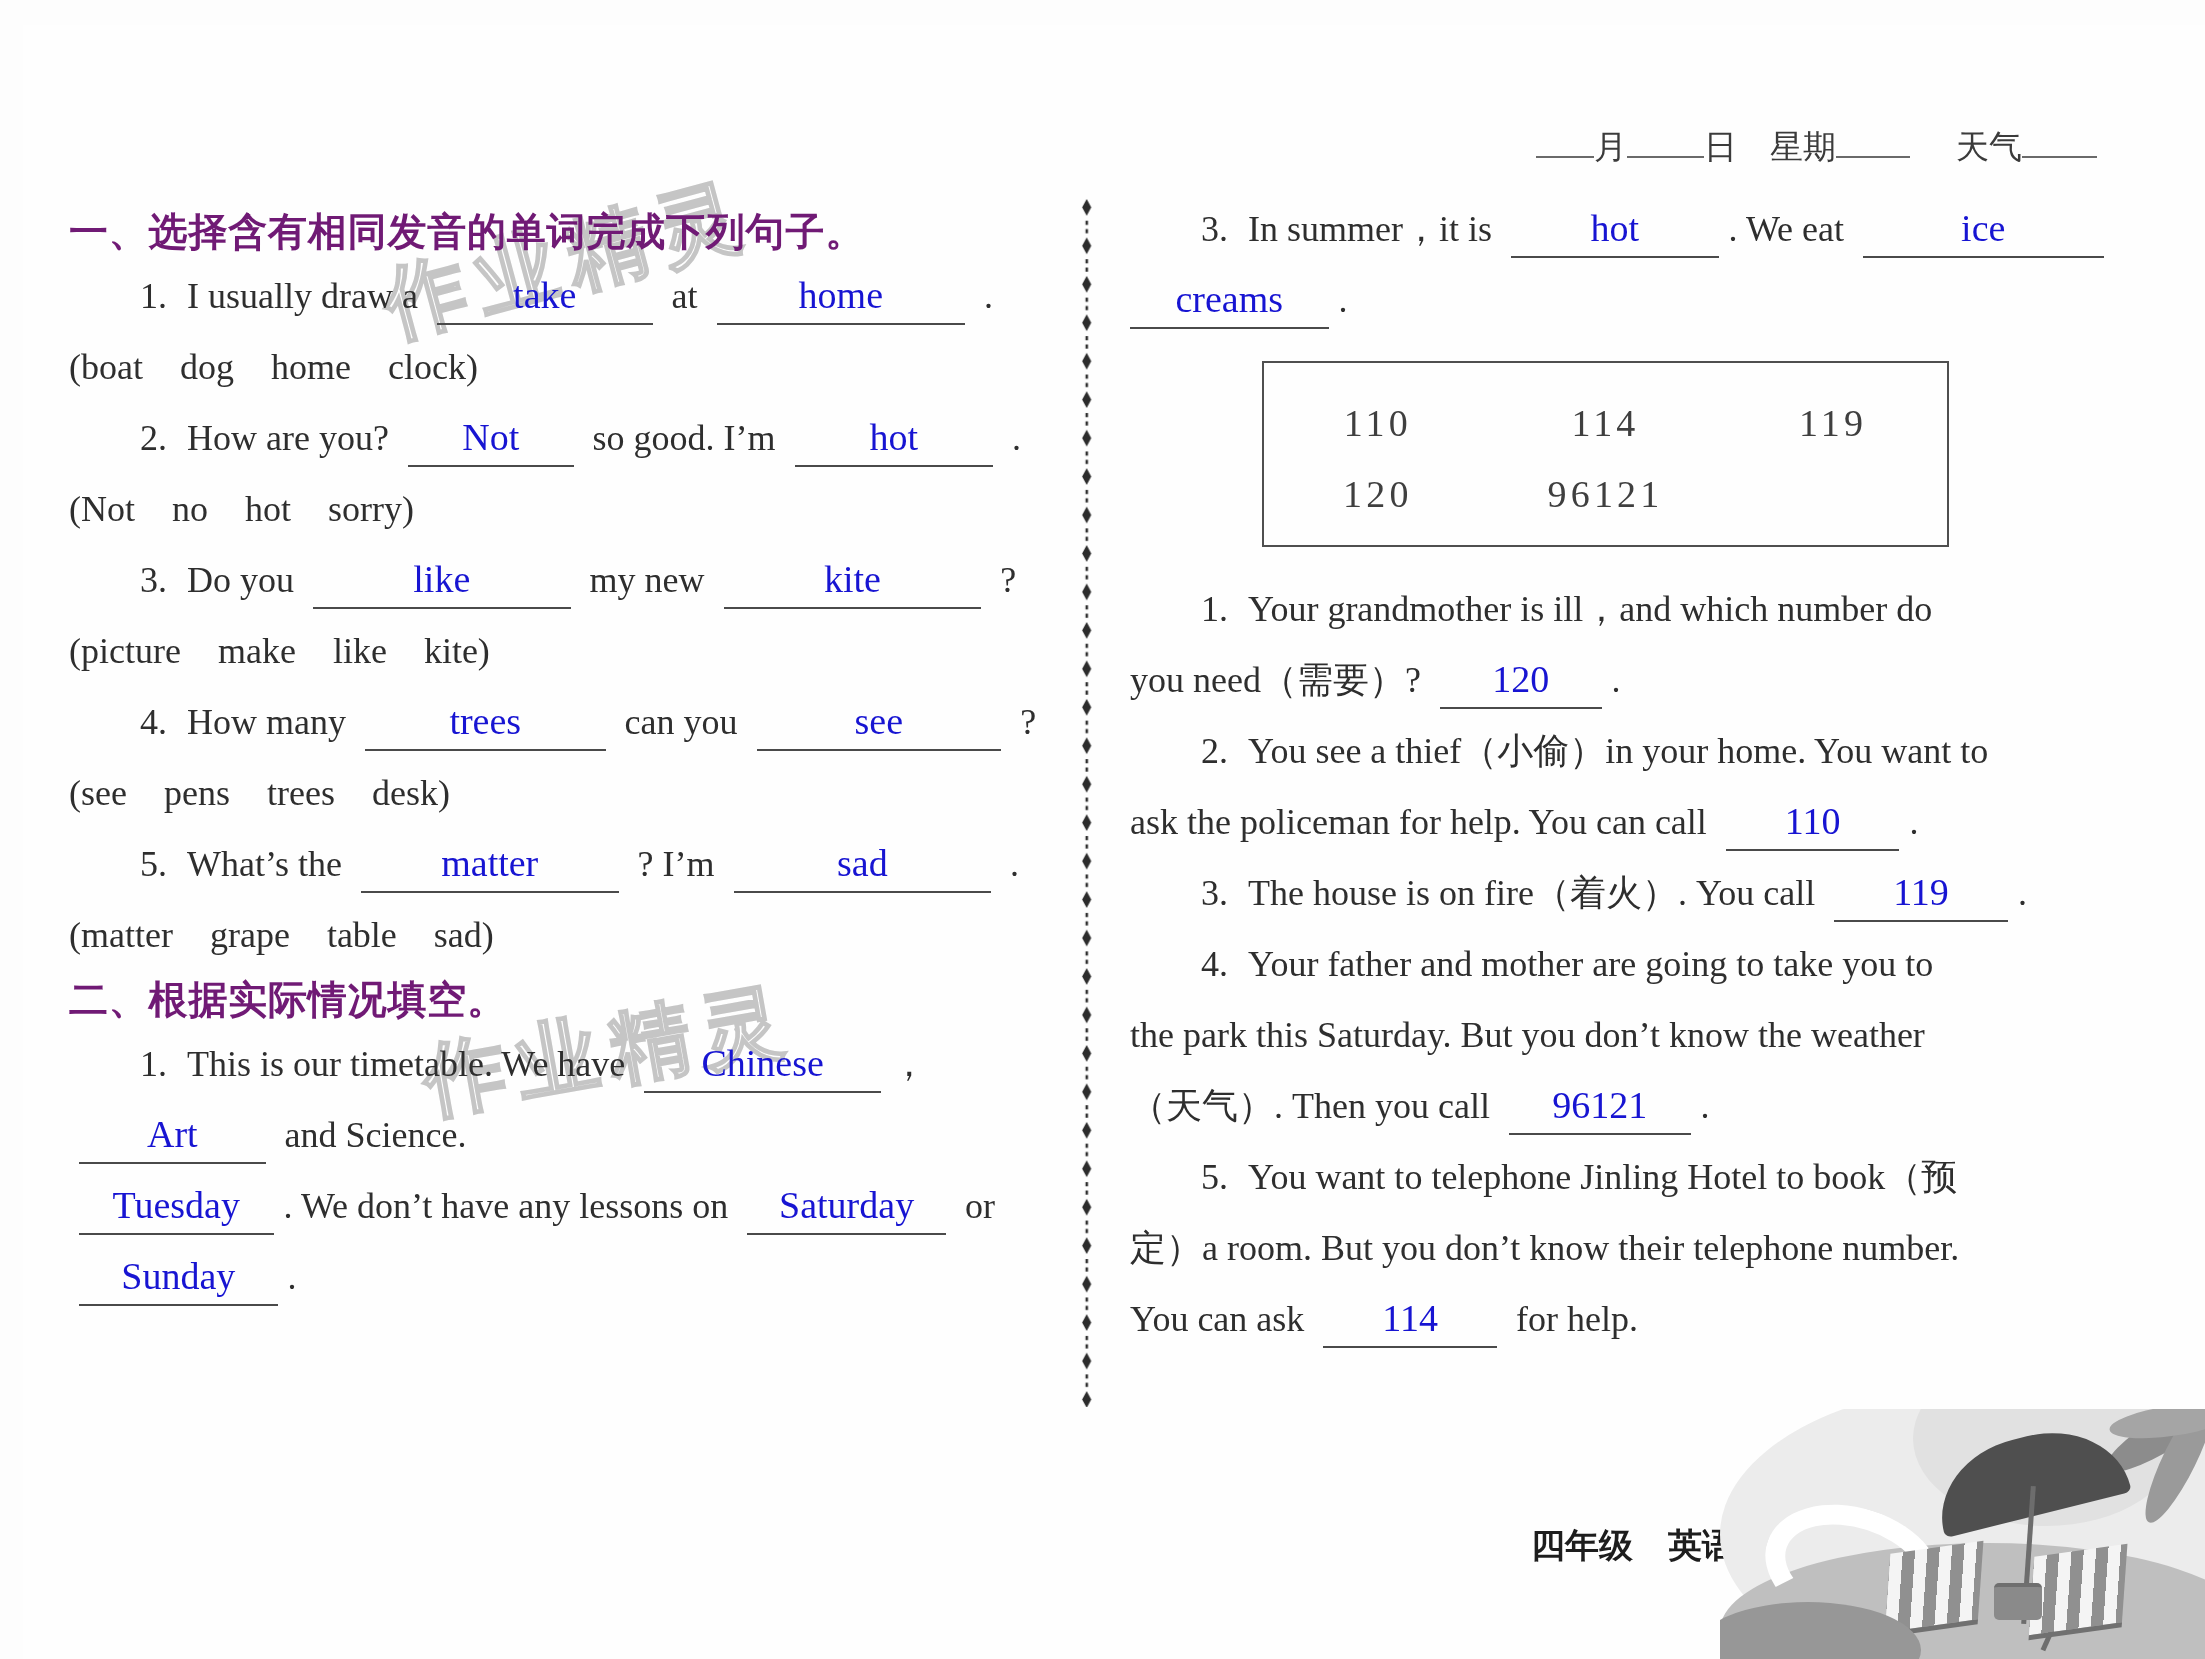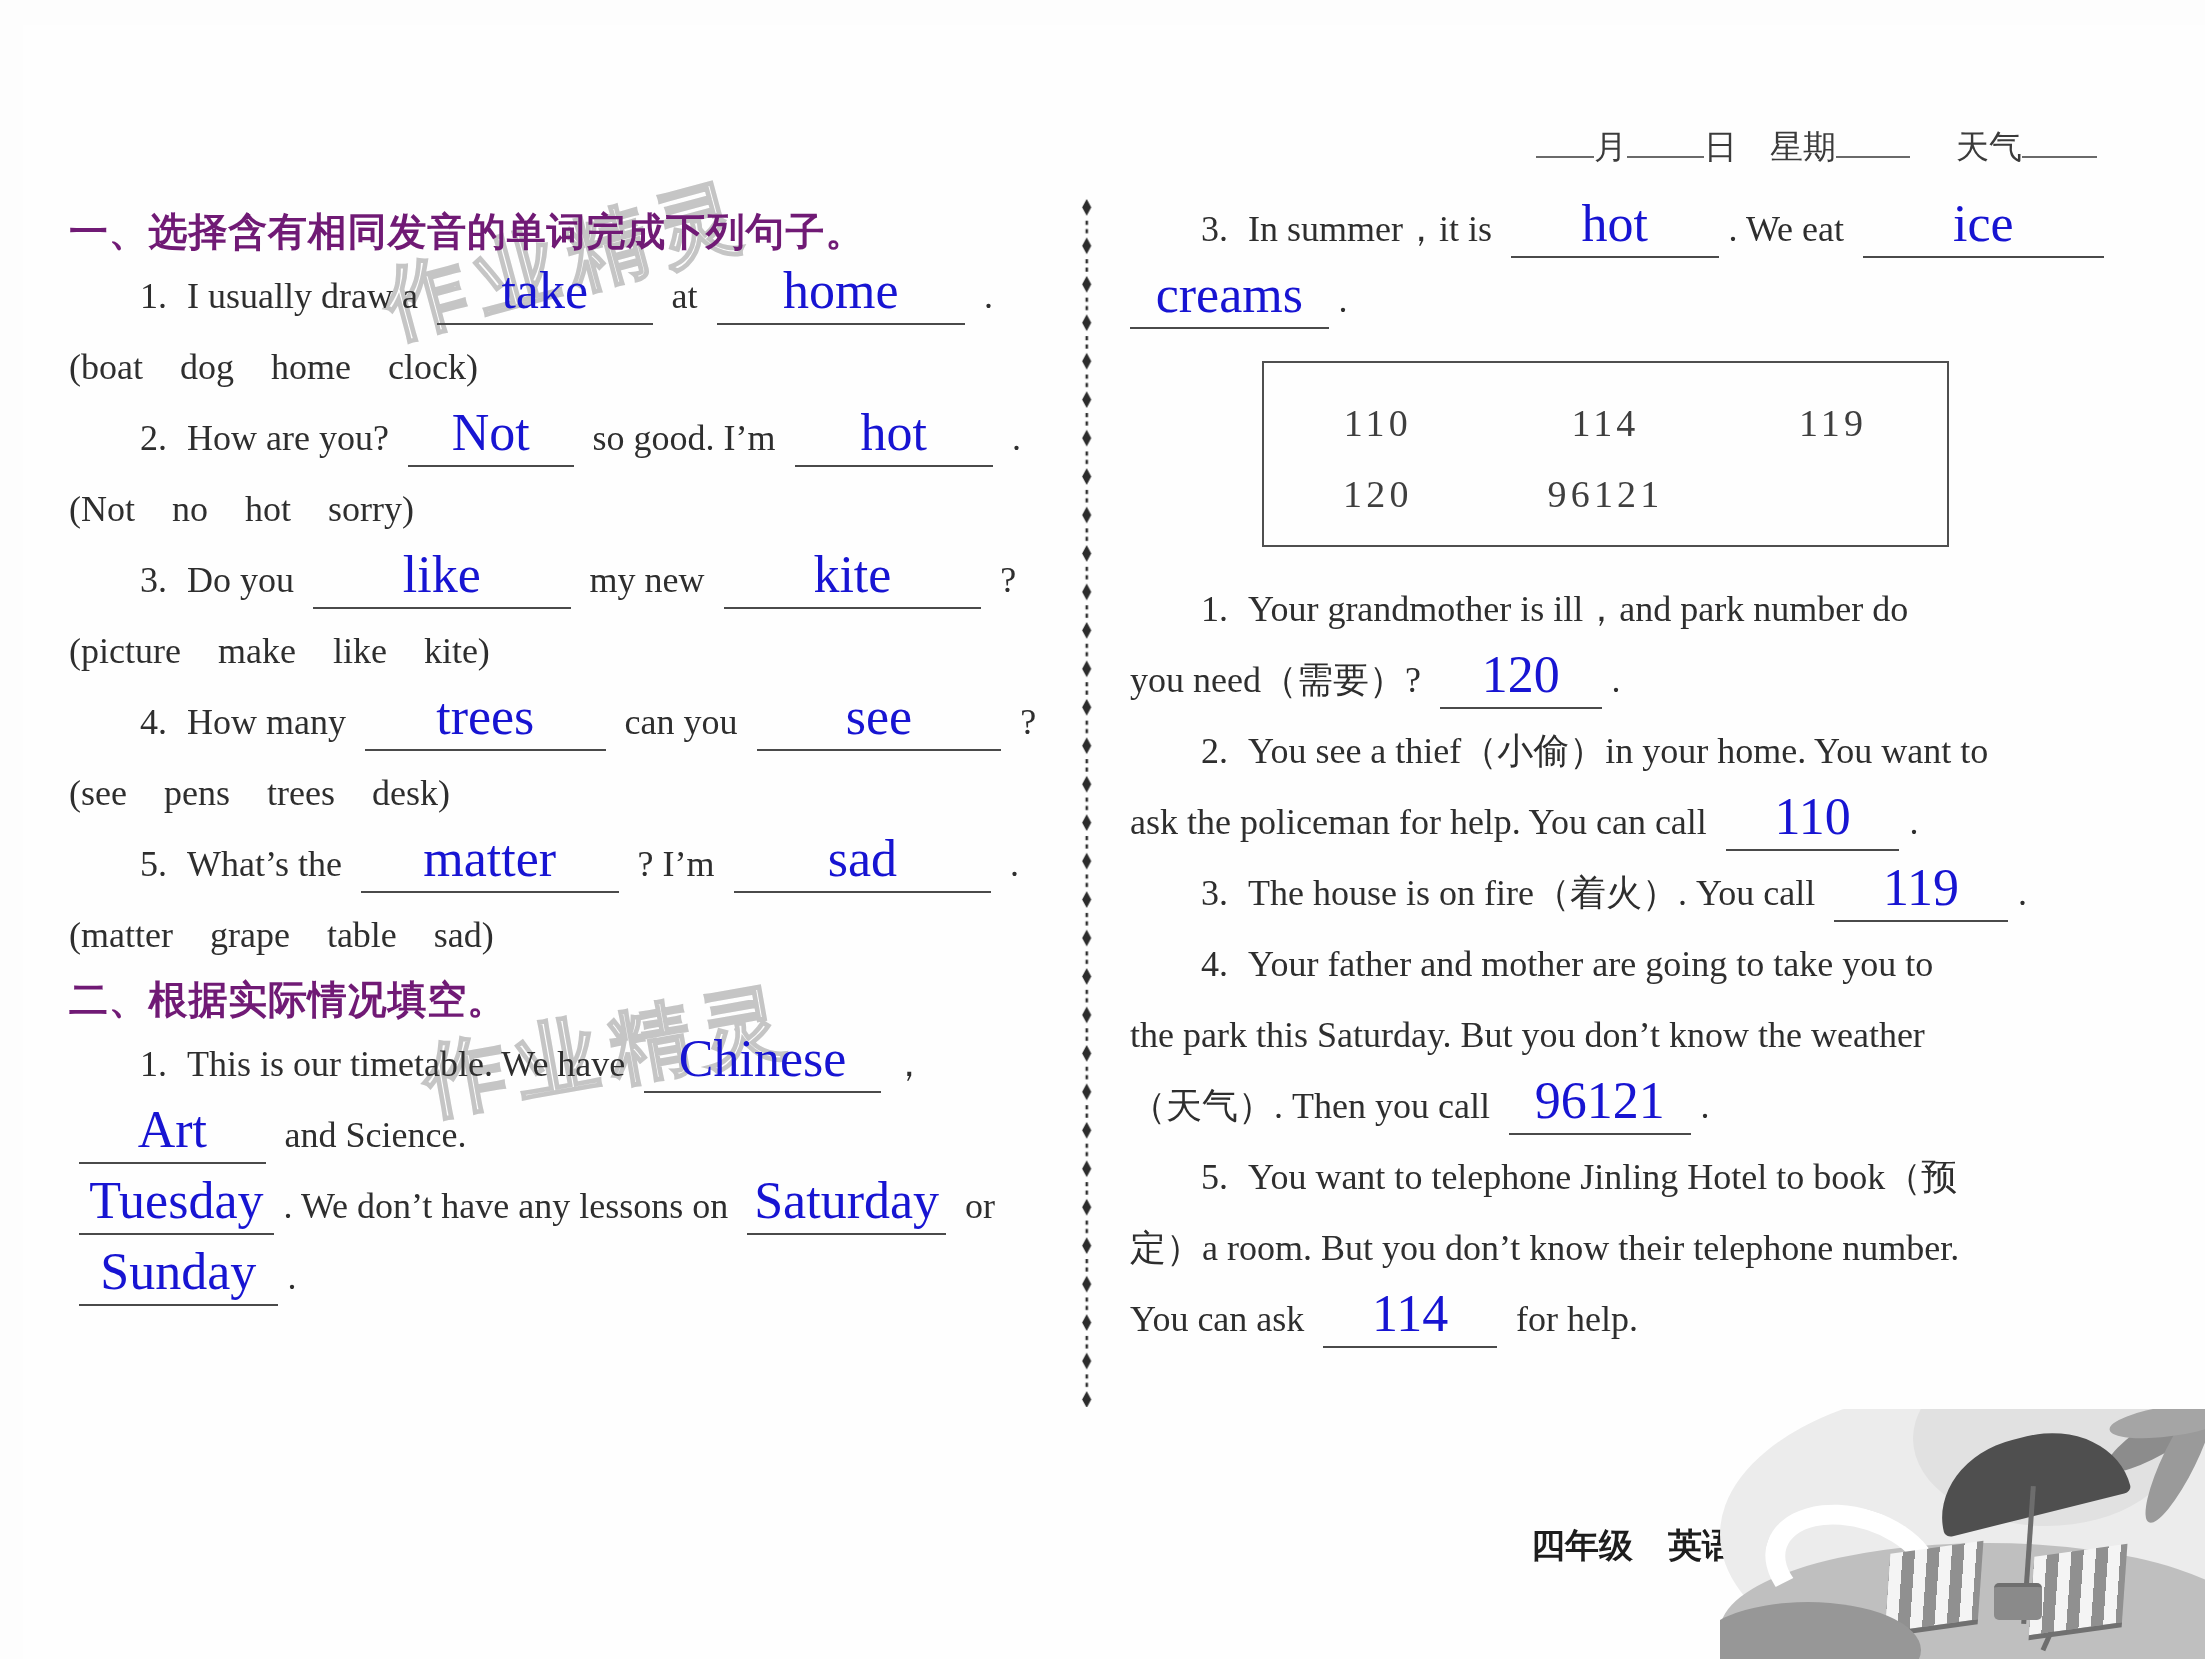--- a/index.html
+++ b/index.html
@@ -19,21 +19,21 @@
 
   .sec-title{font-family:"Liberation Sans","DejaVu Sans",sans-serif;font-weight:700;
              font-size:39px;line-height:58px;color:#701a75;letter-spacing:0.8px;white-space:nowrap;}
   .line{font-size:36px;line-height:71px;white-space:nowrap;}
   .q{padding-left:71px;}
   .opts{word-spacing:28px;}
   .no{margin-right:20px;}
 
   .blank{display:inline-block;border-bottom:2.5px solid #4a4a4a;text-align:center;
          margin:0 10px;padding:0 3.3px 5px;line-height:43px;vertical-align:baseline;}
-  .ans{font-style:normal;color:#1714d2;font-size:52px;}
+  .ans{font-style:normal;color:#1714d2;font-size:38px;}
 
   
   .numbox{box-sizing:border-box;margin:25px 0 27px 132px;width:687px;height:186px;
           border:2.5px solid #4f4f4f;padding-top:25px;}
   .numrow{display:flex;justify-content:space-around;font-size:38px;line-height:71px;
           color:#3f3f3f;letter-spacing:4.2px;}
   .numcell{width:33%;text-align:center;}
 
   
   .footer{position:absolute;left:1531px;top:1523px;white-space:nowrap;}
@@ -187,21 +187,21 @@
         <span class="numcell">119</span>
       </div>
       <div class="numrow">
         <span class="numcell">120</span>
         <span class="numcell">96121</span>
         <span class="numcell"></span>
       </div>
     </div>
 
     <div class="line q">
-      <span class="no">1.</span><span>Your grandmother is ill，and park number do</span>
+      <span class="no">1.</span><span>Your grandmother is ill，and which number do</span>
     </div>
     <div class="line">
       <span>you need（需要）?</span>
       <span class="blank" style="width:155px"><i class="ans">120</i></span><span>.</span>
     </div>
 
     <div class="line q">
       <span class="no">2.</span><span>You see a thief（小偷）in your home. You want to</span>
     </div>
     <div class="line">

